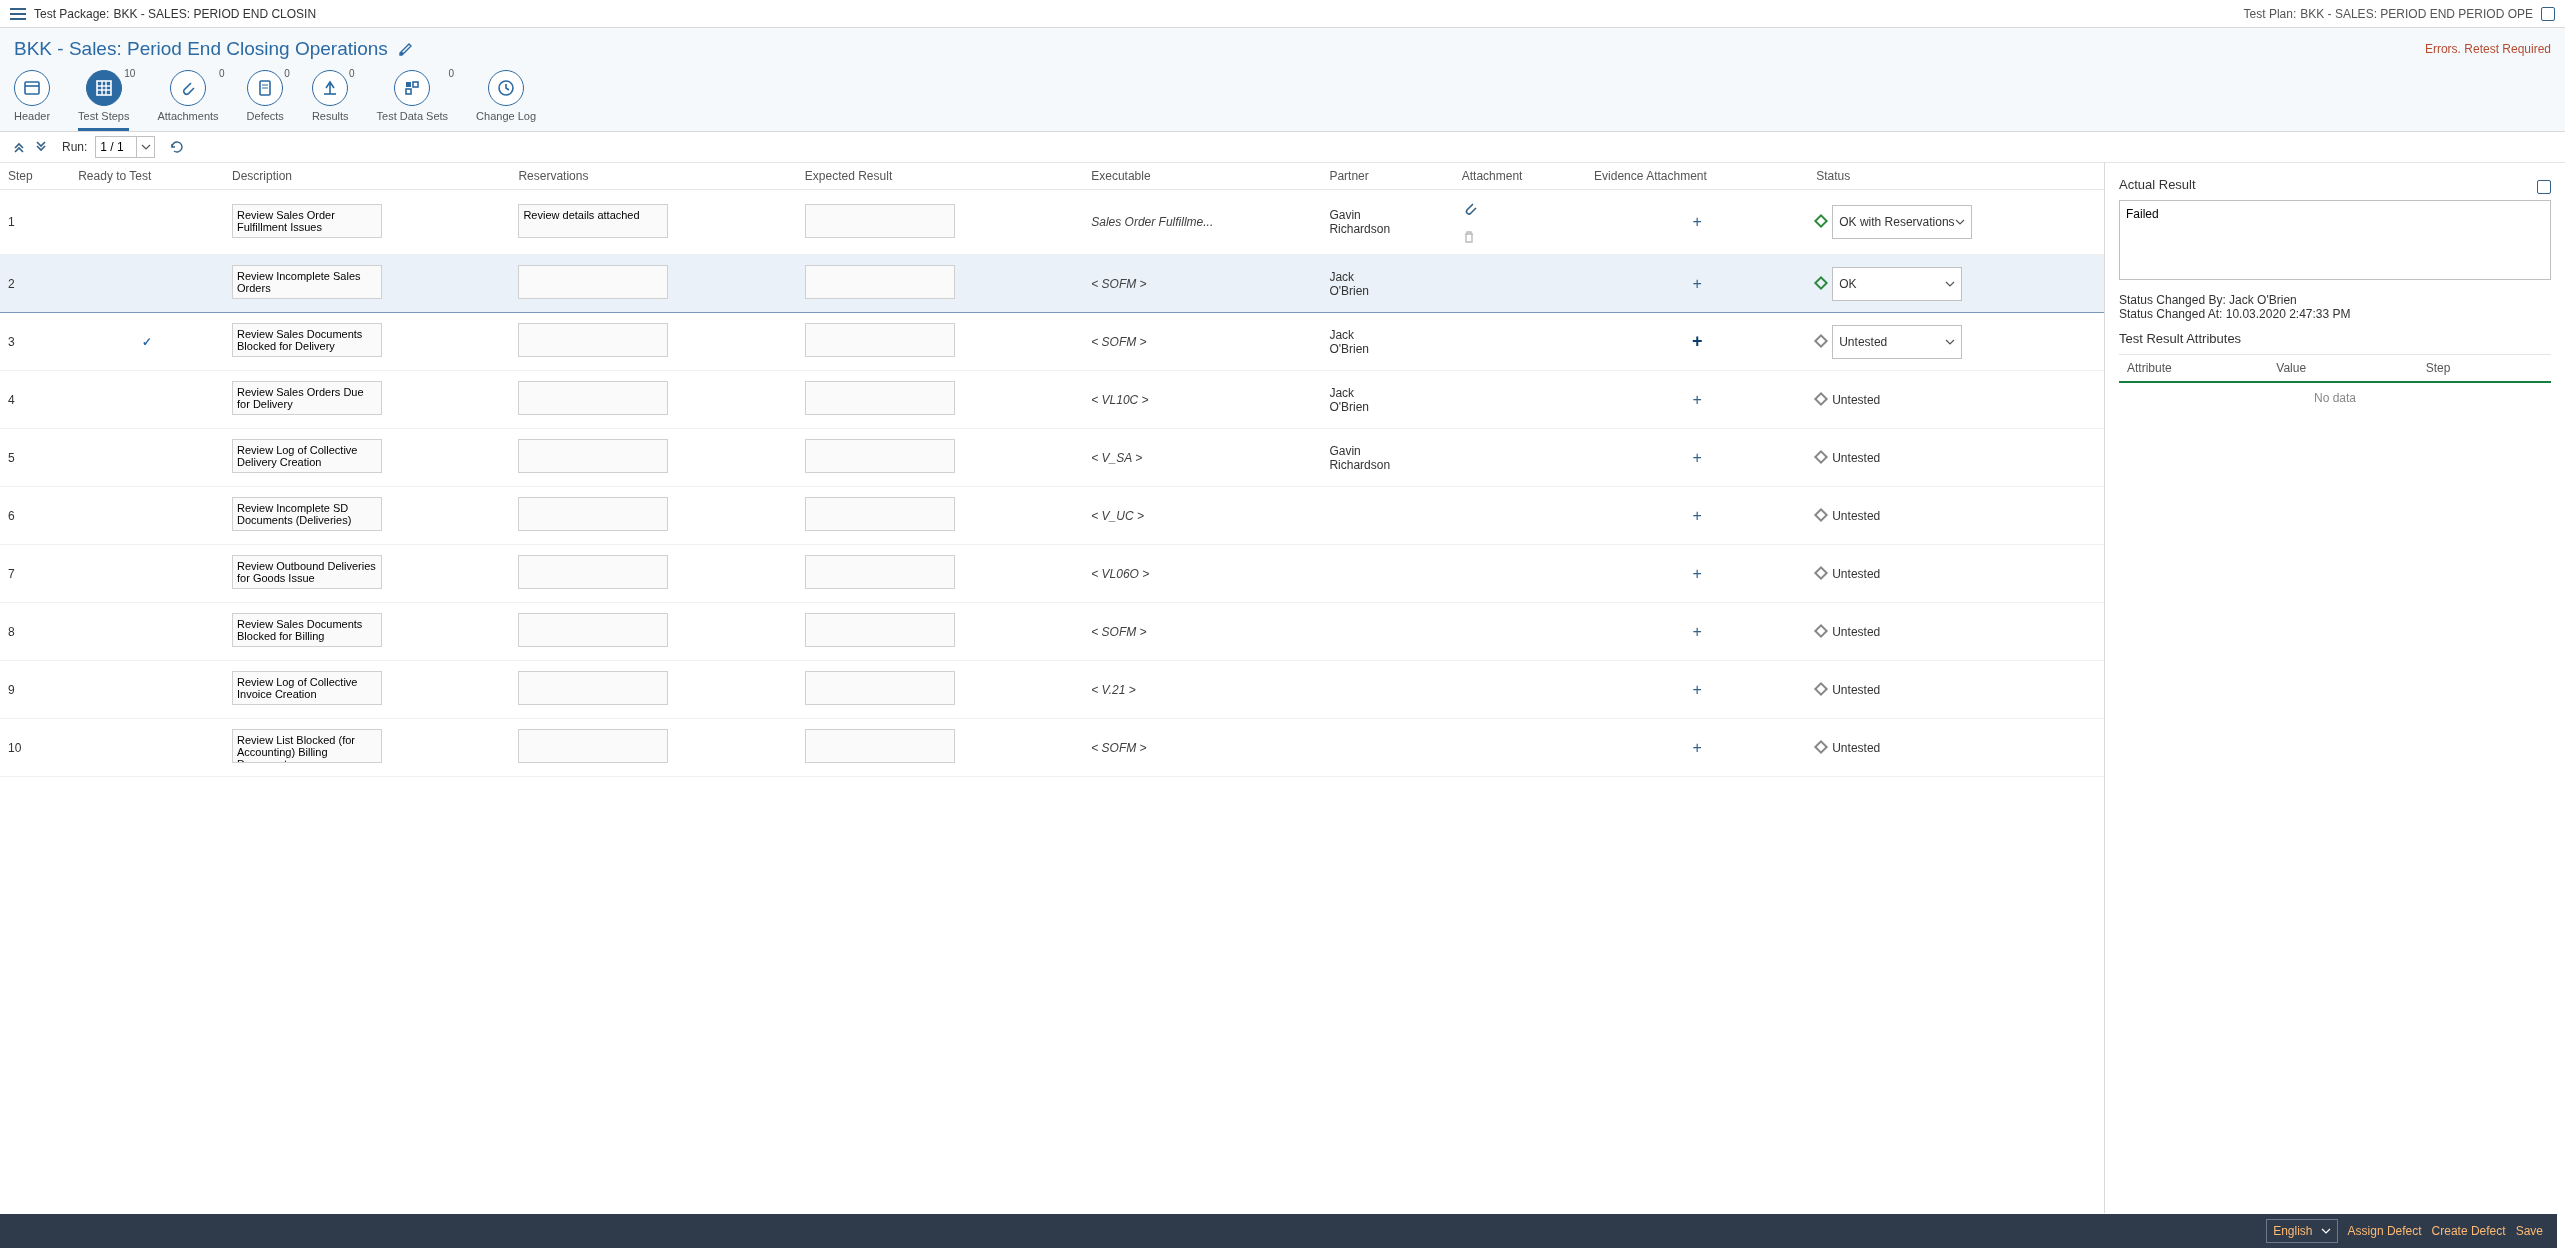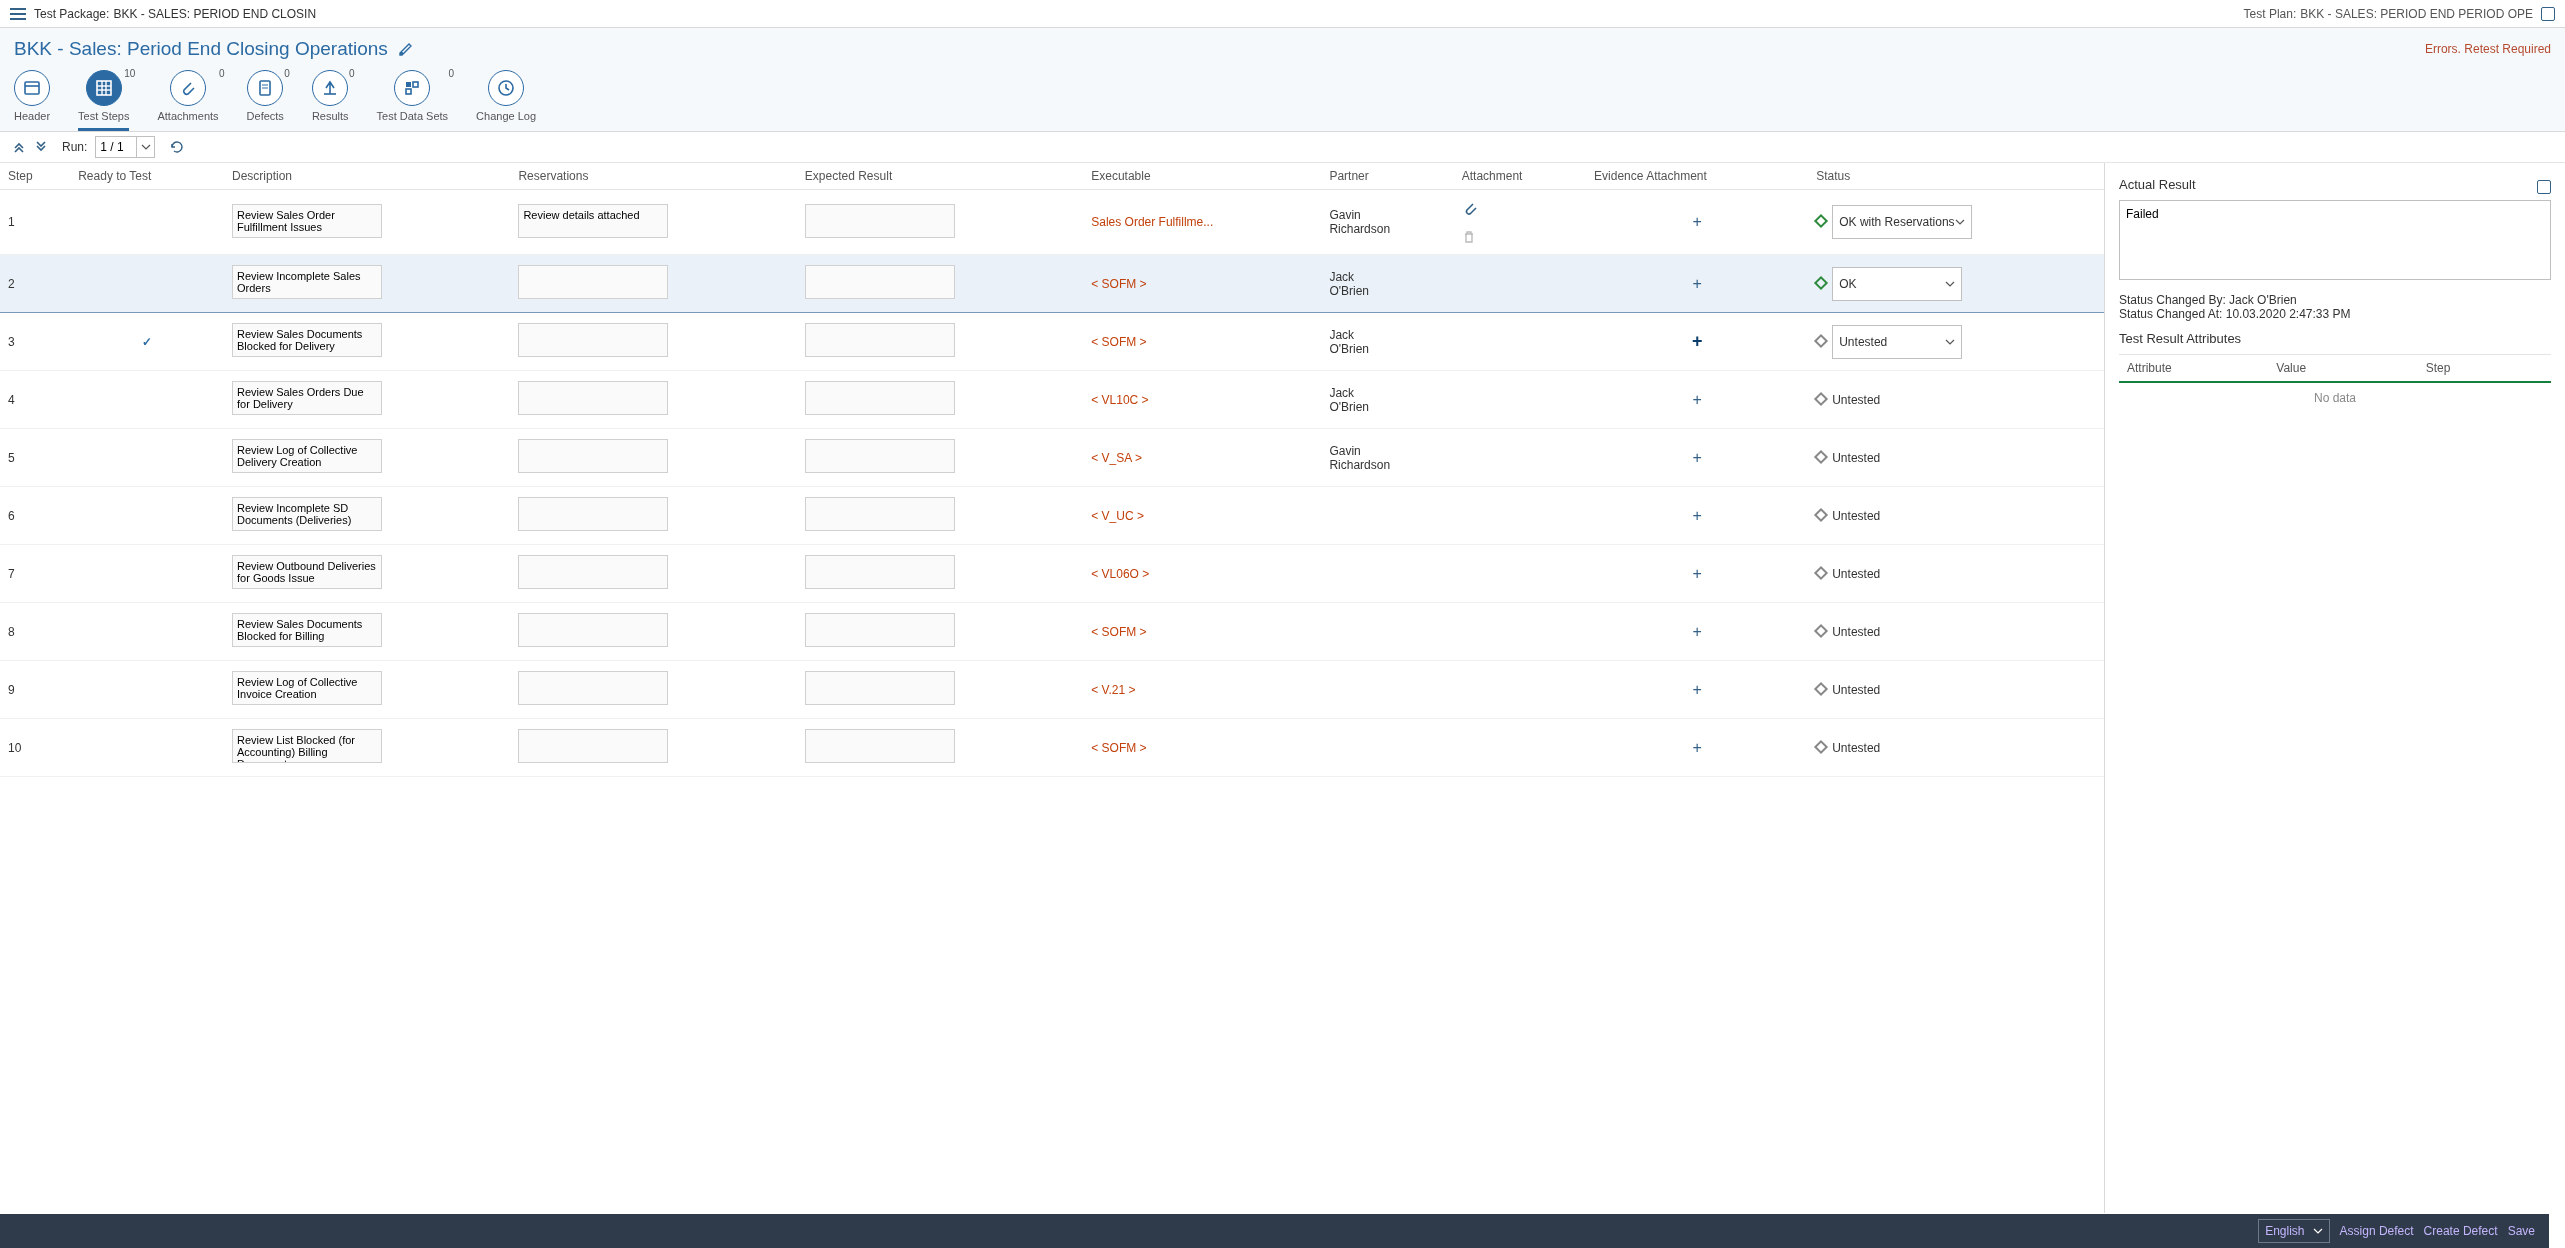--- a/index.html
+++ b/index.html
@@ -39,40 +39,40 @@
 .main{display:flex;height:calc(100vh - 28px - 44px - 60px - 32px - 34px);}
 .table-wrap{flex:1;overflow:auto;border-right:1px solid #d9d9d9;}
 .side{width:460px;padding:10px 14px;overflow:auto;}
 
 
 table.steps{width:100%;border-collapse:collapse;}
 table.steps th{text-align:left;font-weight:normal;color:#555;font-size:12px;padding:6px 8px;border-bottom:1px solid #e5e5e5;}
 table.steps td{padding:10px 8px;border-bottom:1px solid #f0f0f0;vertical-align:middle;font-size:12px;color:#333;}
 tr.selected td{background:#eaf1f8;border-top:1px solid #7a99b8;border-bottom:1px solid #7a99b8;}
 .ta{width:150px;min-height:34px;border:1px solid #d0d0d0;background:#fafafa;font-size:11px;padding:4px;resize:none;font-family:inherit;}
-.exec{color:#c2410c;cursor:pointer;}
+.exec{color:#404040;cursor:pointer;font-style:italic;}
 .add-icon{color:#346187;font-size:16px;cursor:pointer;}
 .trash{color:#bbb;margin-left:8px;}
 .status-box{display:inline-flex;align-items:center;border:1px solid #c0c0c0;height:34px;padding:0 6px;min-width:130px;justify-content:space-between;background:#fff;}
 .diamond{width:10px;height:10px;transform:rotate(45deg);display:inline-block;margin-right:6px;}
 .diamond.green{border:2px solid #2e8b3d;}
 .diamond.grey{border:2px solid #888;}
 .check{color:#2b6aa3;font-weight:bold;}
 .add-bold{color:#0a3d6b;font-weight:bold;font-size:18px;}
 
 
 .side h3{font-size:13px;color:#333;margin:4px 0 8px;font-weight:normal;}
 .side .ar-box{width:100%;height:80px;border:1px solid #c0c0c0;padding:6px;font-size:12px;font-family:inherit;resize:none;}
 .side .meta{font-size:12px;color:#333;margin-top:10px;}
 .attr-head{display:flex;border-top:1px solid #e5e5e5;border-bottom:2px solid #15803d;margin-top:6px;gap:16px;}
 .attr-head div{flex:1;padding:6px 8px;font-size:12px;color:#555;}
 .nodata{text-align:center;color:#888;padding:8px;font-size:12px;}
 
 
-.footer{position:fixed;bottom:0;left:0;right:16px;height:34px;background:#2c3e50;background:#2f3b4a;display:flex;align-items:center;justify-content:flex-end;gap:10px;padding:0 14px;color:#c4b5fd;font-size:12px;}
+.footer{position:fixed;bottom:0;left:0;right:8px;height:34px;background:#2c3e50;background:#2f3b4a;display:flex;align-items:center;justify-content:flex-end;gap:10px;padding:0 14px;color:#fdba74;font-size:12px;}
 .footer .lang{display:flex;align-items:center;border:1px solid #6a7a8a;height:24px;padding:0 6px;gap:8px;}
 .footer .fbtn{cursor:pointer;}
 
 svg{display:block;}
 </style>
 </head>
 <body>
 
 <div class="shell-header">
   <div class="left">

